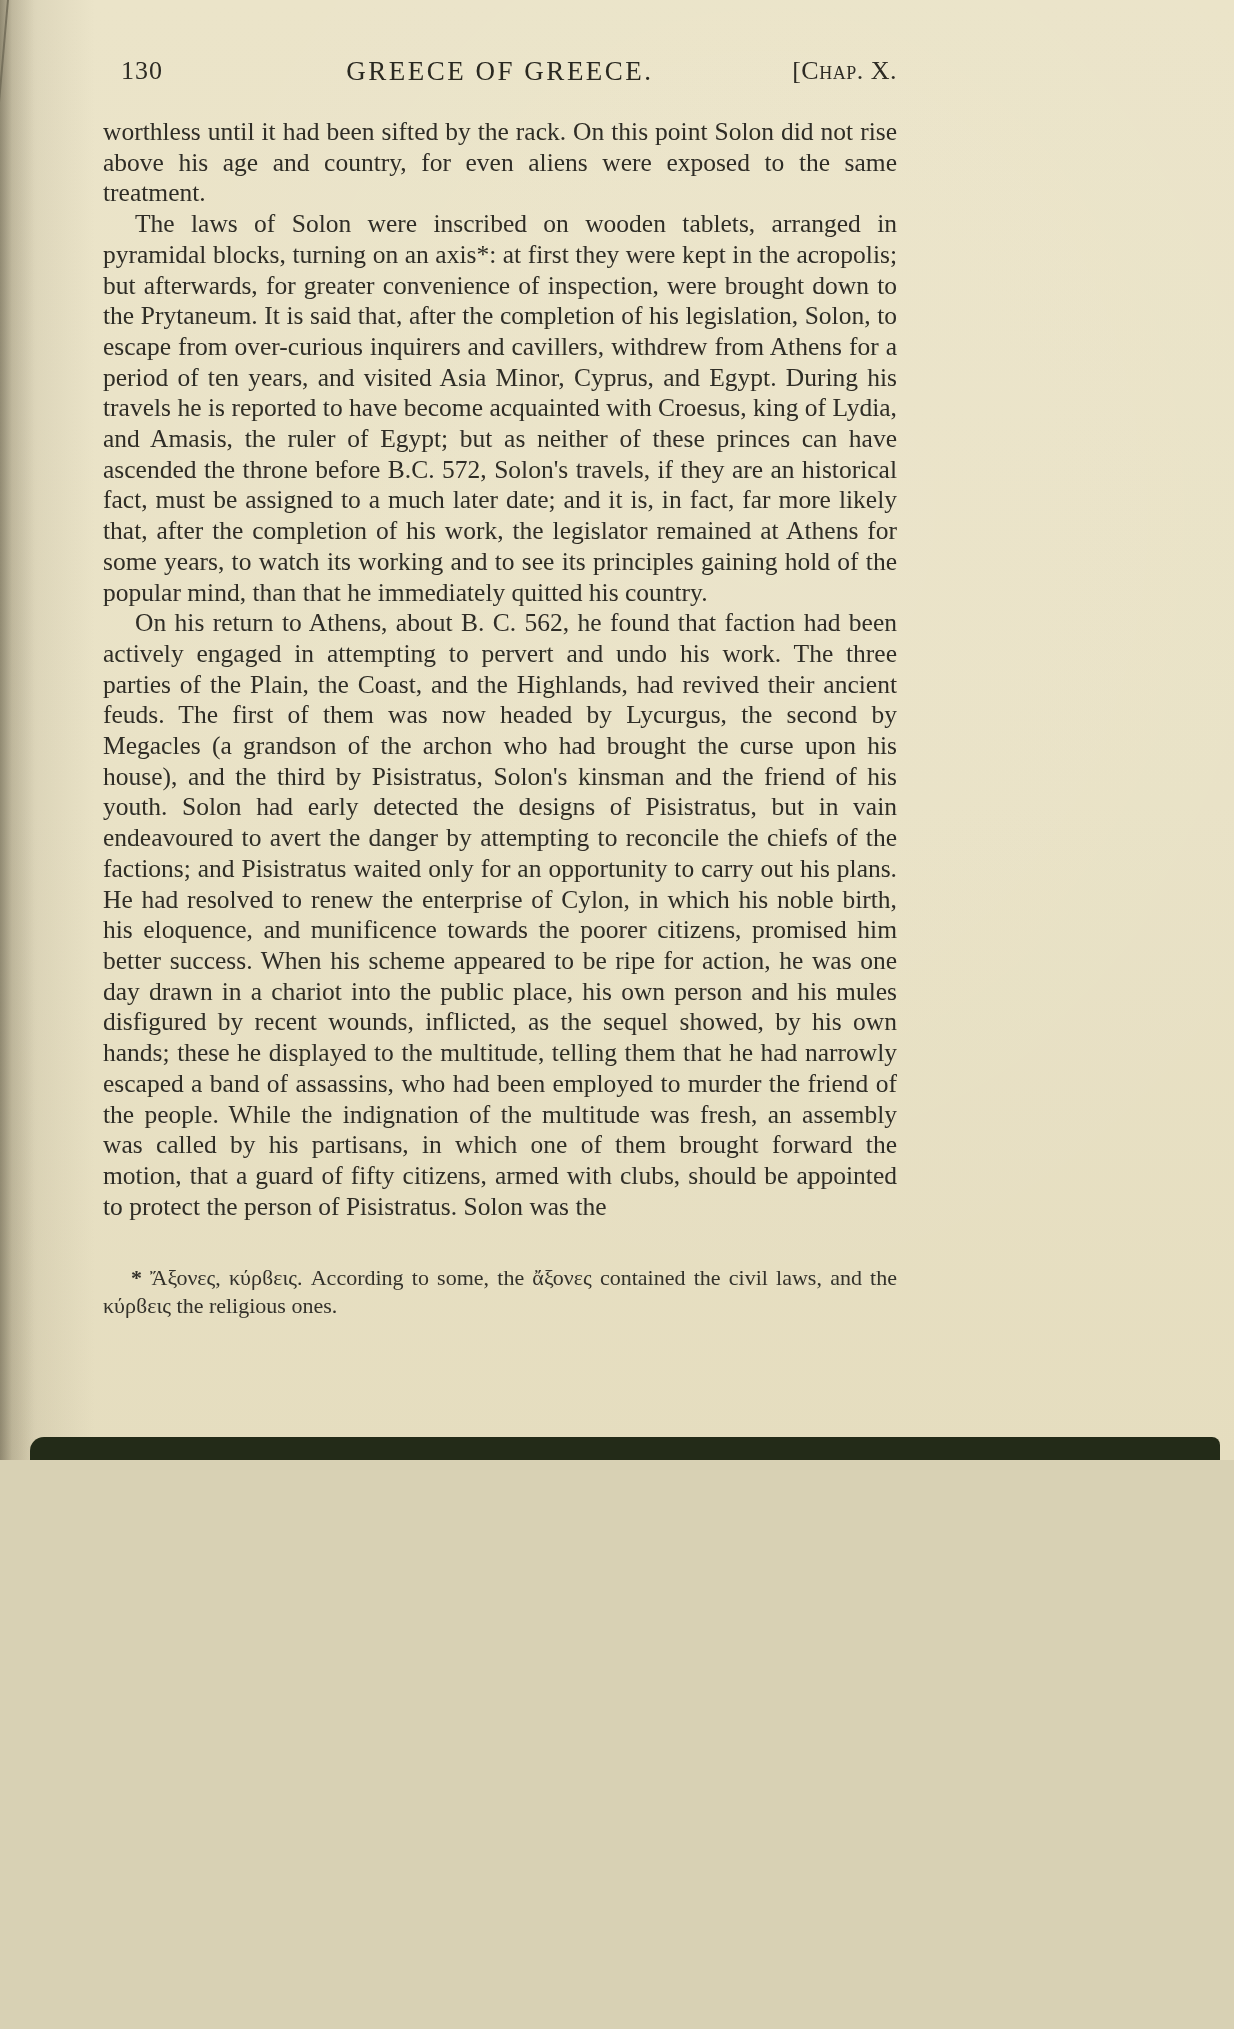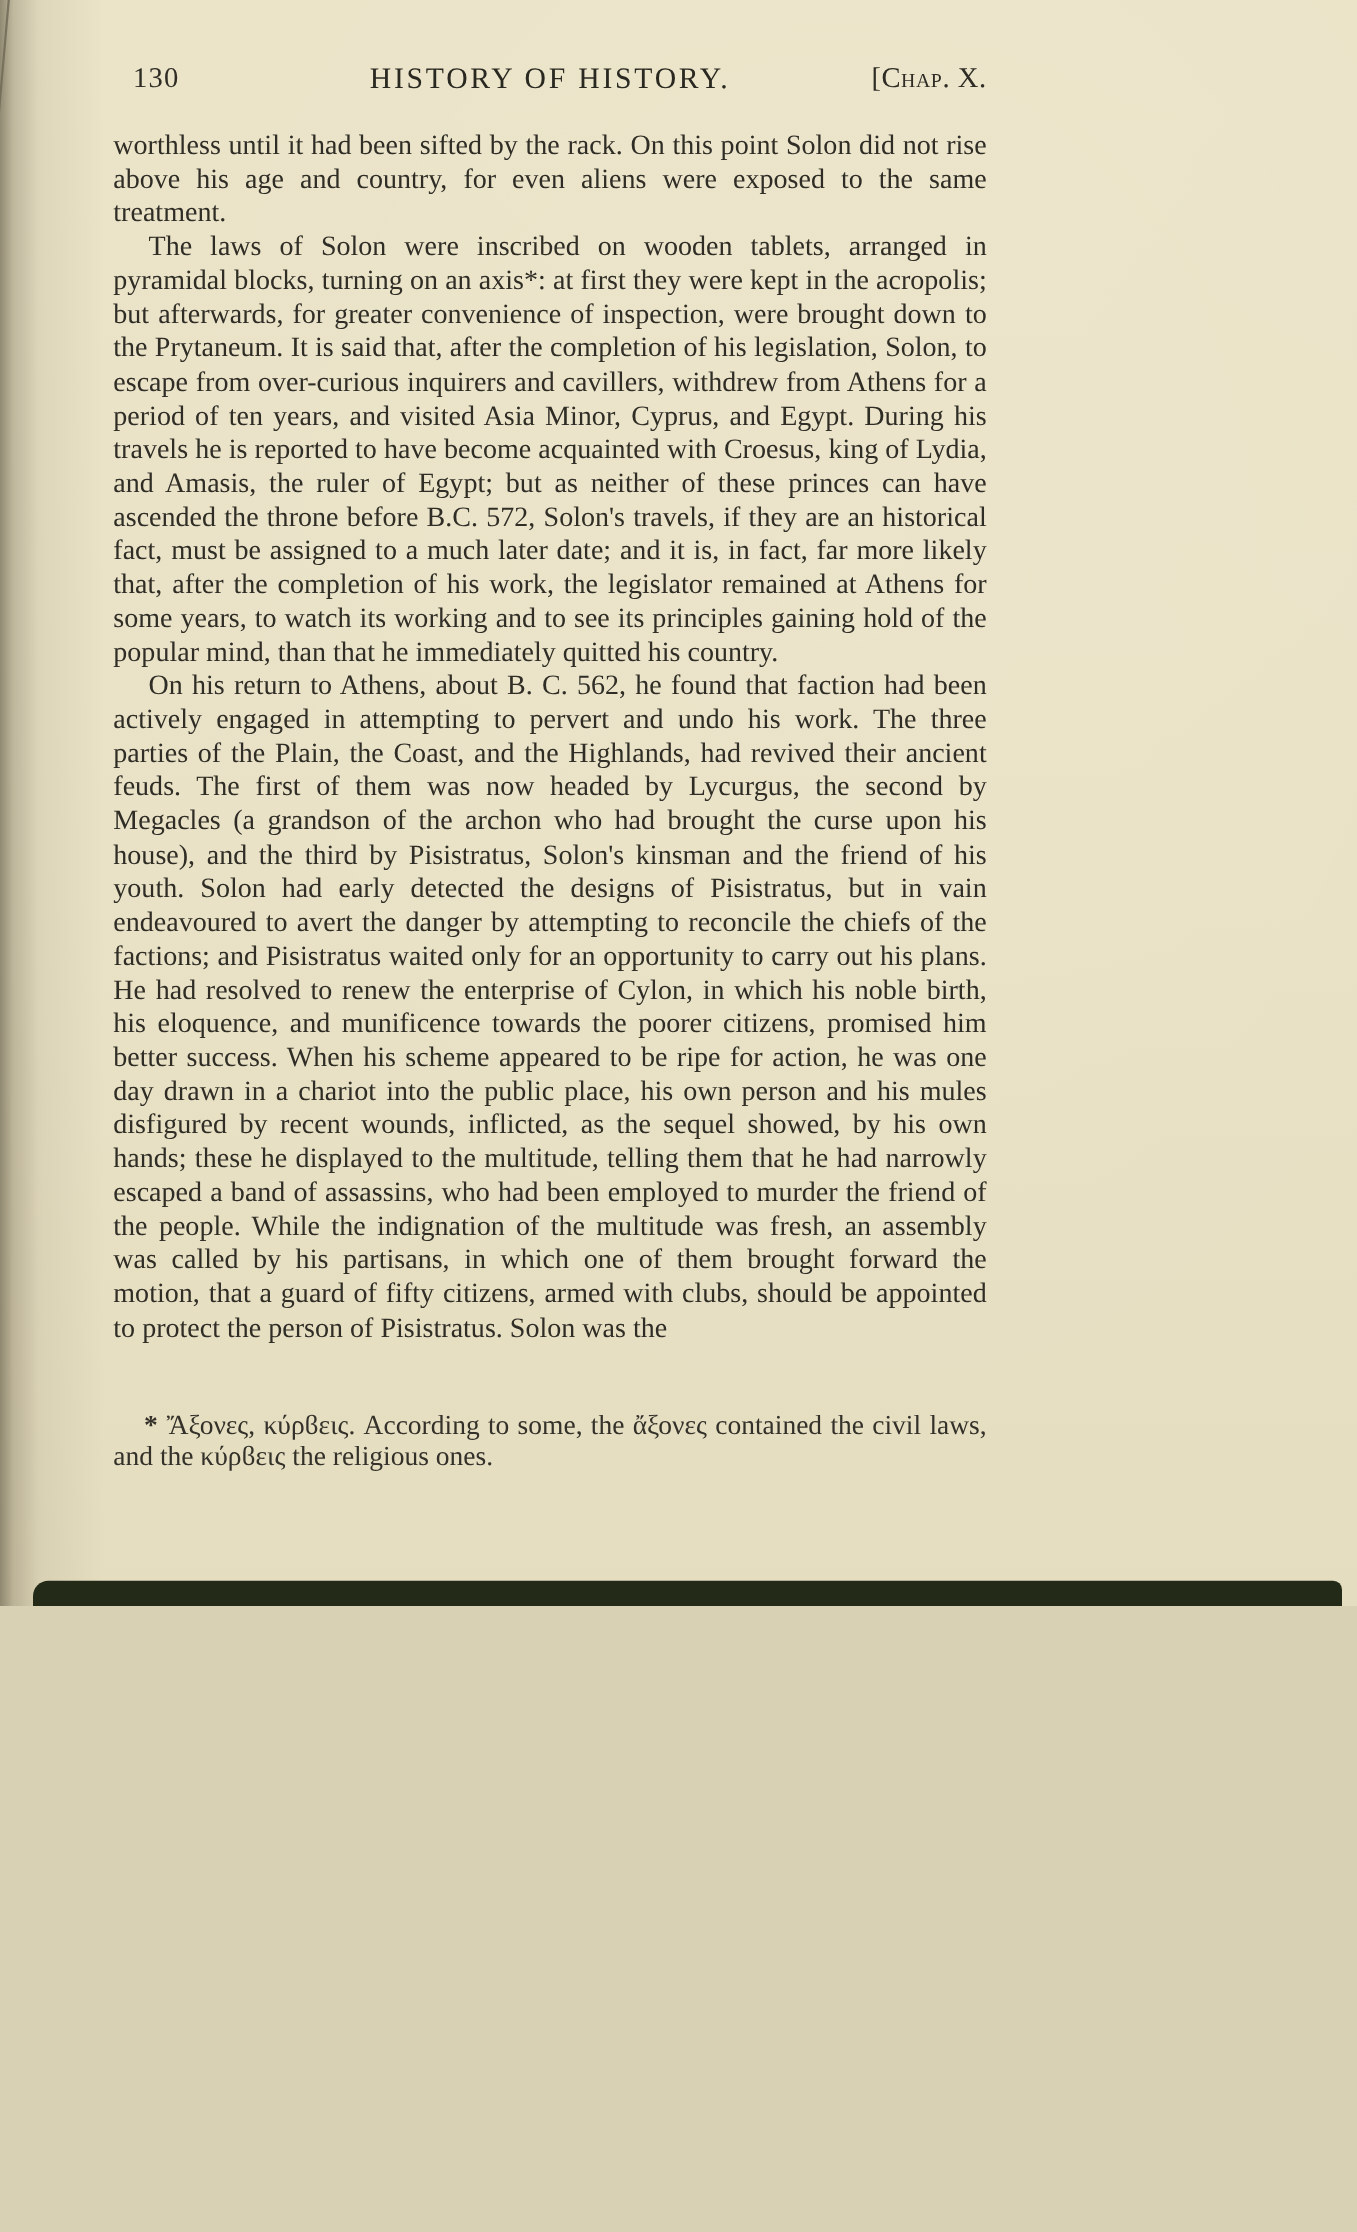--- a/index.html
+++ b/index.html
@@ -74,22 +74,22 @@
     color: #2f2d26;
   }
   .para {
     margin: 0;
     text-indent: 32px;
   }
   .para.noindent {
     text-indent: 0;
   }
   .footnote {
-    margin-top: 61px;
-    font-size: 25px;
+    margin-top: 42px;
+    font-size: 22px;
     line-height: 27.5px;
     text-align: justify;
     text-indent: 28px;
     color: #33312a;
   }
   .fn-marker {
     padding-right: 8px;
     font-weight: bold;
   }
   .scan-bottom {
@@ -115,21 +115,21 @@
 
 <div class="page">
 
   <div class="binding-shadow"></div>
   <div class="corner-crease"></div>
 
   <div class="content">
 
     <div class="header">
       <span class="pagenum">130</span>
-      <span class="title">HISTORY OF HISTORY.</span>
+      <span class="title">GREECE OF GREECE.</span>
       <span class="chapter">[Chap. X.</span>
     </div>
 
     <div class="body-text">
       <p class="para noindent">worthless until it had been sifted by the rack.  On this point Solon did not rise above his age and country, for even aliens were exposed to the same treatment.</p>
       <p class="para">The laws of Solon were inscribed on wooden tablets, arranged in pyramidal blocks, turning on an axis*: at first they were kept in the acropolis; but afterwards, for greater convenience of inspection, were brought down to the Prytaneum.  It is said that, after the completion of his legislation, Solon, to escape from over-curious inquirers and cavillers, withdrew from Athens for a period of ten years, and visited Asia Minor, Cyprus, and Egypt.  During his travels he is reported to have become acquainted with Croesus, king of Lydia, and Amasis, the ruler of Egypt; but as neither of these princes can have ascended the throne before B.C. 572, Solon's travels, if they are an historical fact, must be assigned to a much later date; and it is, in fact, far more likely that, after the completion of his work, the legislator remained at Athens for some years, to watch its working and to see its principles gaining hold of the popular mind, than that he immediately quitted his country.</p>
       <p class="para">On his return to Athens, about B. C. 562, he found that faction had been actively engaged in attempting to pervert and undo his work.  The three parties of the Plain, the Coast, and the Highlands, had revived their ancient feuds.  The first of them was now headed by Lycurgus, the second by Megacles (a grandson of the archon who had brought the curse upon his house), and the third by Pisistratus, Solon's kinsman and the friend of his youth. Solon had early detected the designs of Pisistratus, but in vain endeavoured to avert the danger by attempting to reconcile the chiefs of the factions; and Pisistratus waited only for an opportunity to carry out his plans.  He had resolved to renew the enterprise of Cylon, in which his noble birth, his eloquence, and munificence towards the poorer citizens, promised him better success.  When his scheme appeared to be ripe for action, he was one day drawn in a chariot into the public place, his own person and his mules disfigured by recent wounds, inflicted, as the sequel showed, by his own hands; these he displayed to the multitude, telling them that he had narrowly escaped a band of assassins, who had been employed to murder the friend of the people. While the indignation of the multitude was fresh, an assembly was called by his partisans, in which one of them brought forward the motion, that a guard of fifty citizens, armed with clubs, should be appointed to protect the person of Pisistratus.  Solon was the</p>
     </div>
 
     <div class="footnote">

